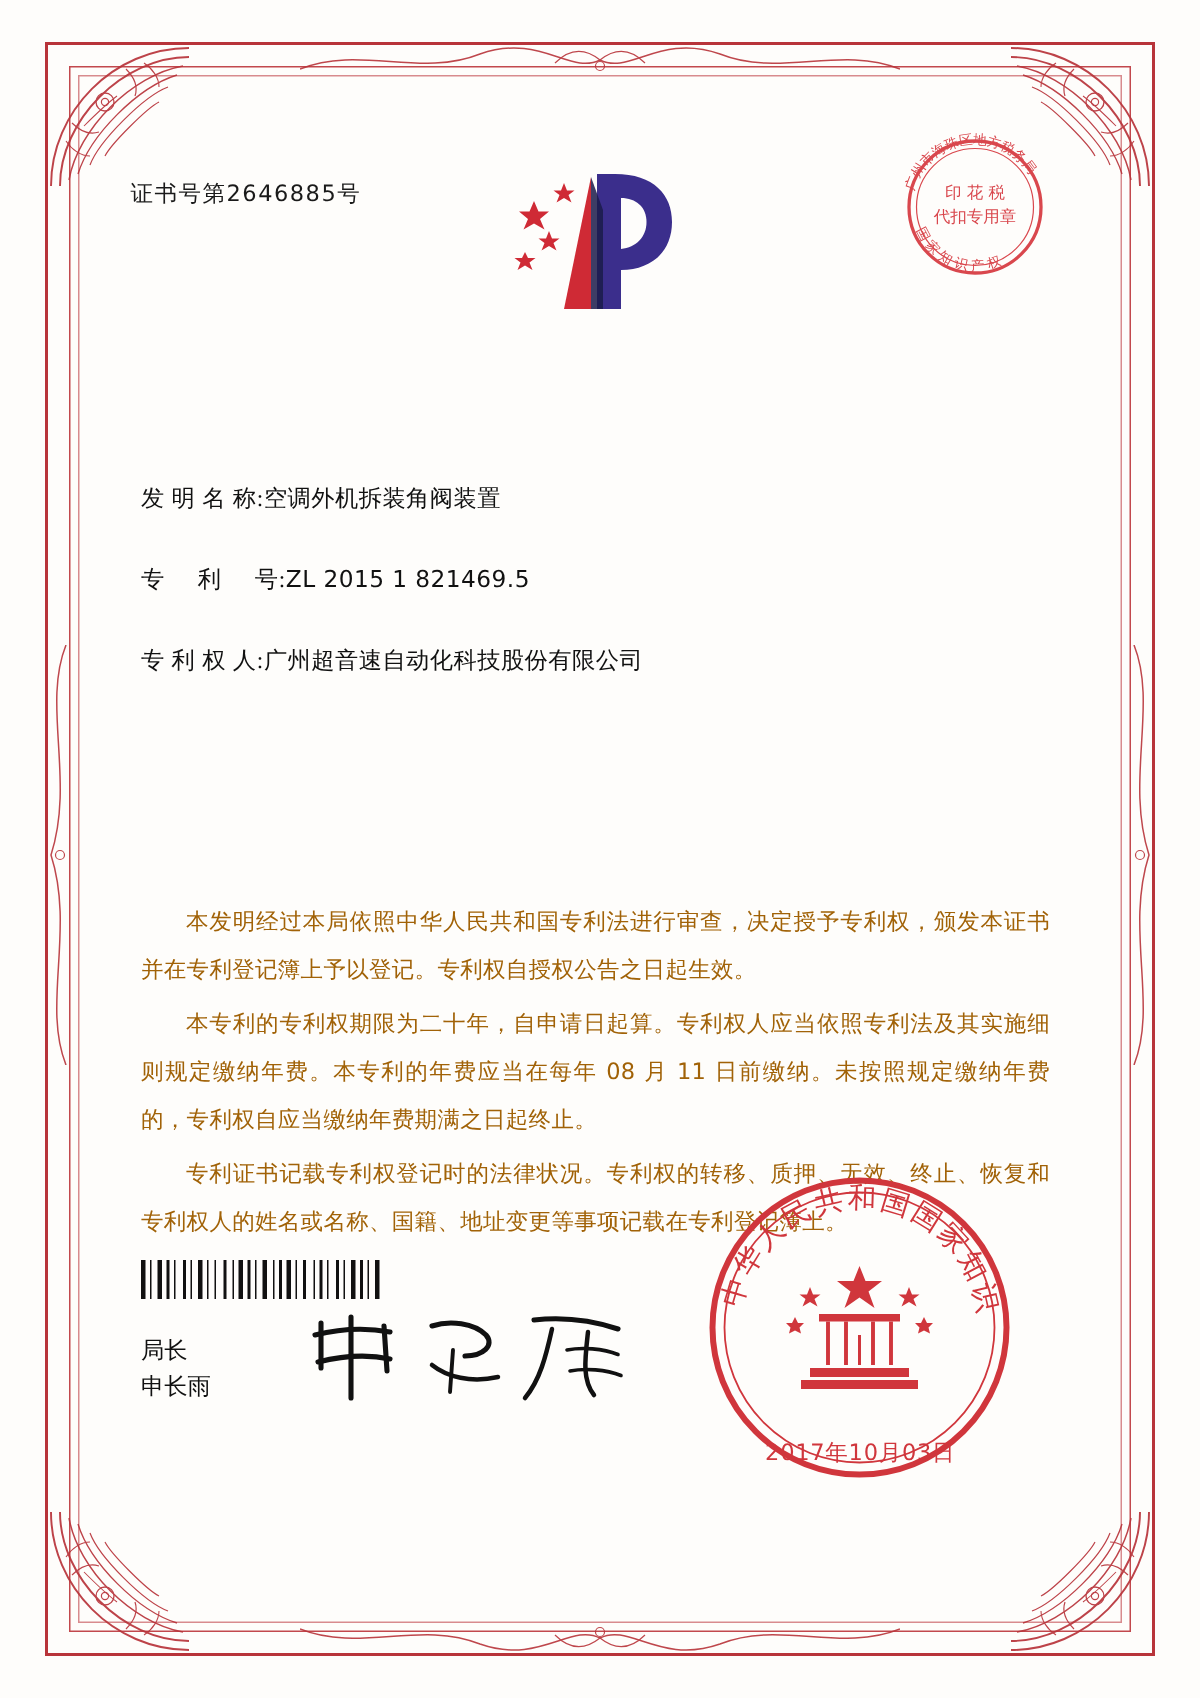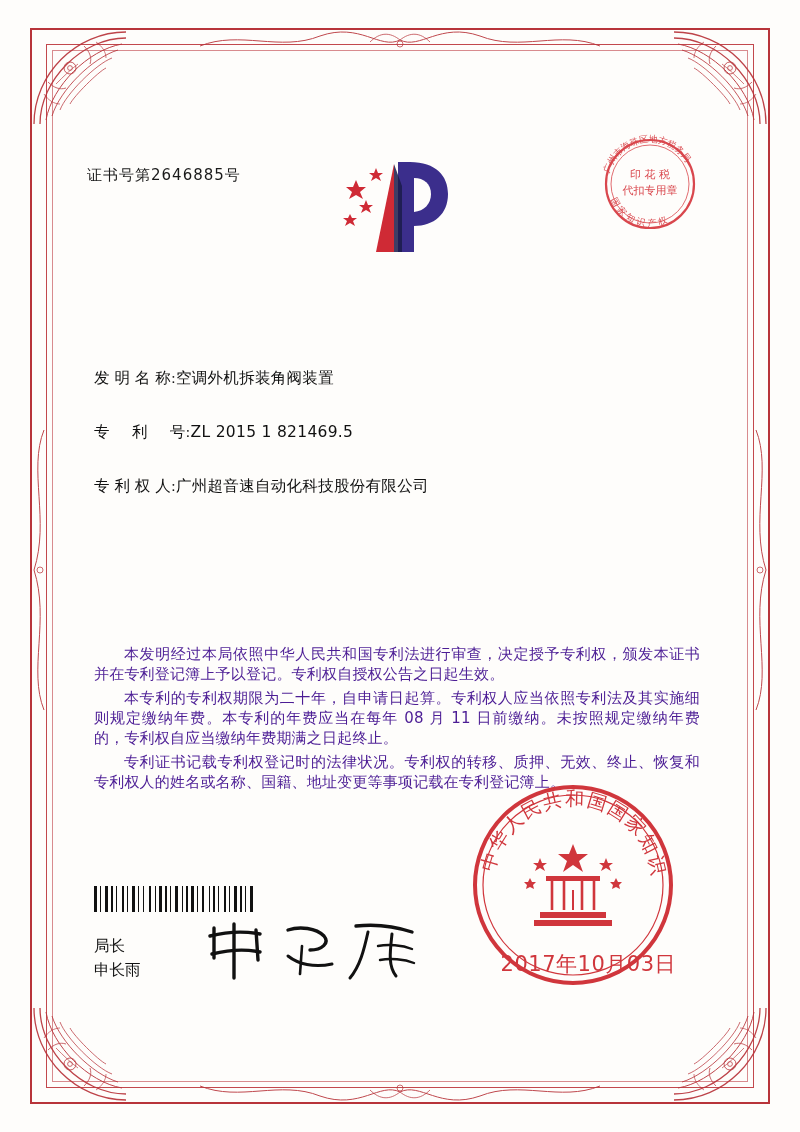--- a/index.html
+++ b/index.html
@@ -53,21 +53,21 @@
     opacity: 0.9;
   }
   .edge-top  { left: 200px; top: 26px;  width: 400px; height: 30px; }
   .edge-bot  { left: 200px; bottom: 26px; width: 400px; height: 30px; transform: scaleY(-1); }
   .edge-left { left: 24px;  top: 430px; width: 30px;  height: 280px; }
   .edge-right{ right: 24px; top: 430px; width: 30px;  height: 280px; transform: scaleX(-1); }
 
   
   .content {
     position: absolute;
-    left: 52px; top: 50px; right: 52px; bottom: 50px; margin-top: 46px;
+    left: 52px; top: 50px; right: 52px; bottom: 50px;
   }
 
   .cert-no {
     position: absolute;
     left: 35px;
     top: 70px;
     font-size: 15px;
     color: #1a1a1a;
     letter-spacing: 1px;
     font-family: "DejaVu Sans", sans-serif;
@@ -127,22 +127,22 @@
     letter-spacing: 0.3px;
     font-family: "DejaVu Sans", sans-serif;
   }
 
   .paras {
     position: absolute;
     left: 42px;
     right: 48px;
     top: 548px;
     font-size: 15px;
-    line-height: 20px;
-    color: #4c1d95;
+    line-height: 32px;
+    color: #a16207;
     text-align: justify;
   }
   .paras p {
     margin: 0 0 4px 0;
     text-indent: 2em;
     letter-spacing: 0.2px;
   }
 
   
   .barcode {
@@ -184,22 +184,22 @@
     right: 70px;
     bottom: 92px;
     width: 210px;
     height: 210px;
   }
   .stamp-date {
     position: absolute;
     right: 72px;
     bottom: 104px;
     width: 205px;
-    text-align: right;
-    font-size: 21px;
+    text-align: center;
+    font-size: 15px;
     color: #d0363c;
     letter-spacing: 0.5px;
   }
 
   .page-foot {
     position: absolute;
     left: 0; right: 0;
     bottom: 12px;
     text-align: center;
     font-size: 13.5px;

